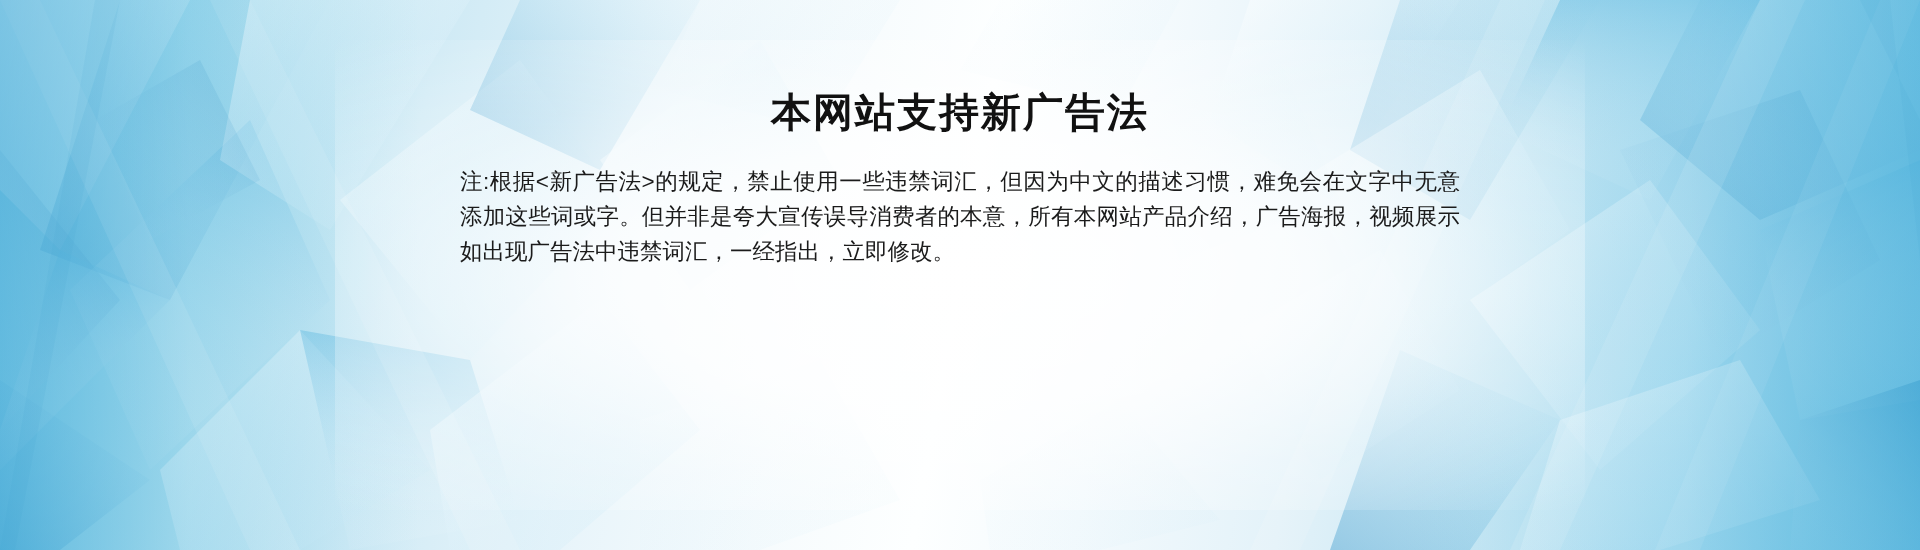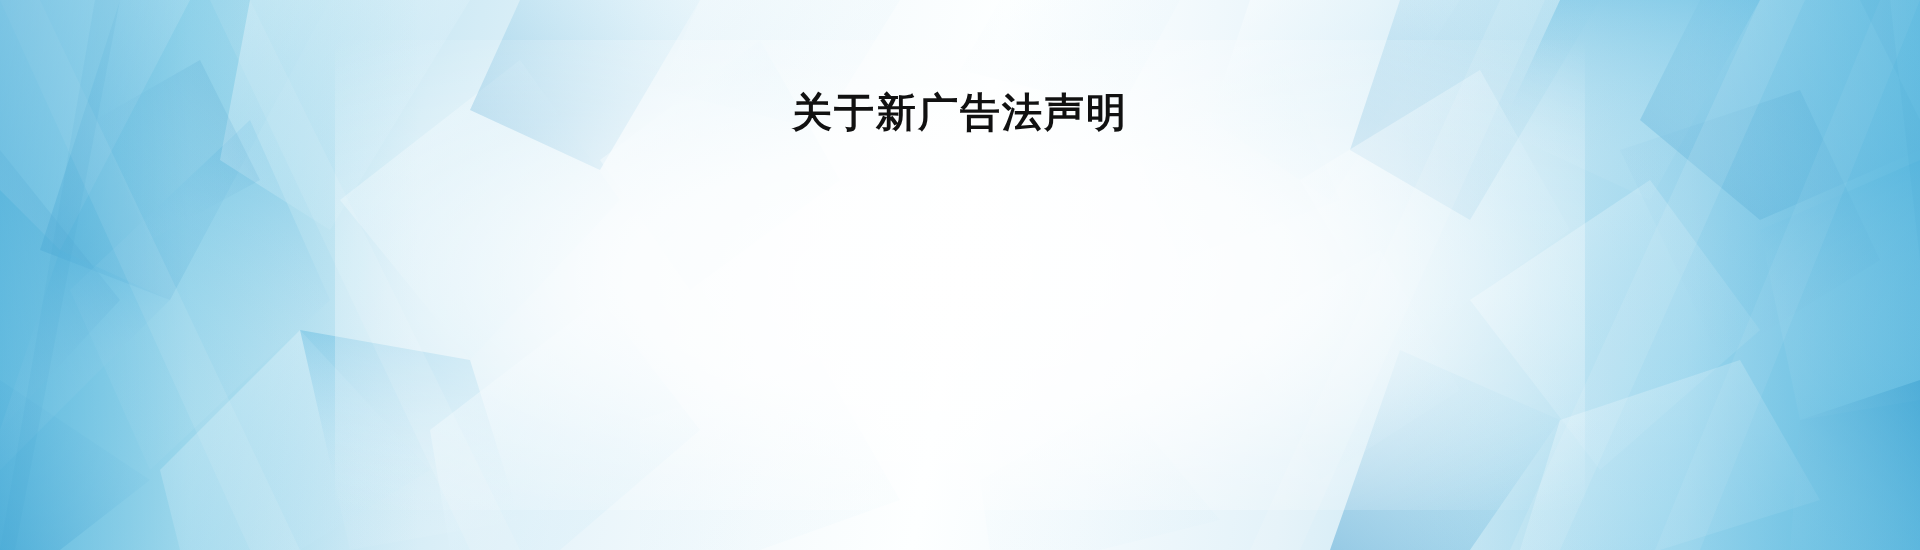--- a/index.html
+++ b/index.html
@@ -143,16 +143,17 @@
       <polygon points="1880,0 1920,0 1700,550 1655,550" fill="#ffffff" opacity="0.10"></polygon>
       <polygon points="95,0 120,0 15,550 0,550" fill="#2f93c9" opacity="0.10"></polygon>
       <polygon points="1860,0 1890,0 1920,260 1920,120" fill="#2f93c9" opacity="0.10"></polygon>
     </svg>
     <div class="vignette-left"></div>
     <div class="vignette-right"></div>
     <div class="center-glow"></div>
   </div>
 
   <div class="content">
-    <h1 class="title">关于新广告法声明</h1>
+    <h1 class="title">本网站支持新广告法</h1>
+    <p class="para second">注:根据&lt;新广告法&gt;的规定，禁止使用一些违禁词汇，但因为中文的描述习惯，难免会在文字中无意添加这些词或字。但并非是夸大宣传误导消费者的本意，所有本网站产品介绍，广告海报，视频展示如出现广告法中违禁词汇，一经指出，立即修改。</p>
   </div>
 
 </div>
 
 </body></html>

